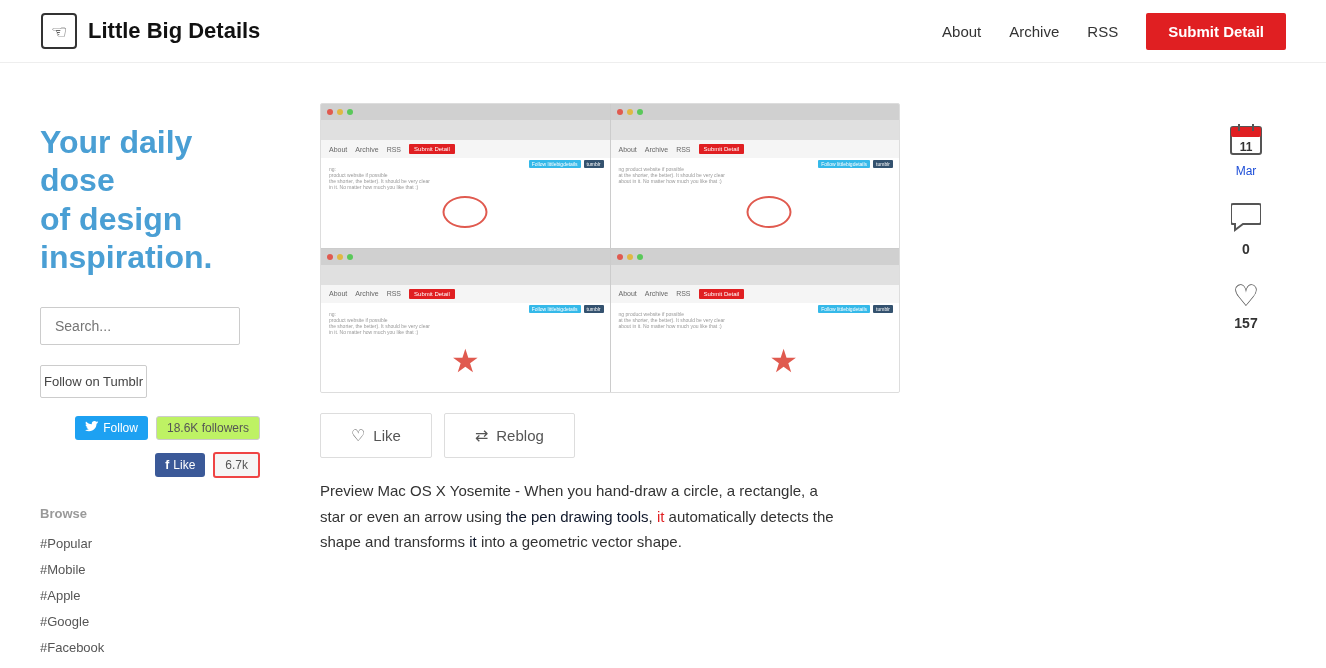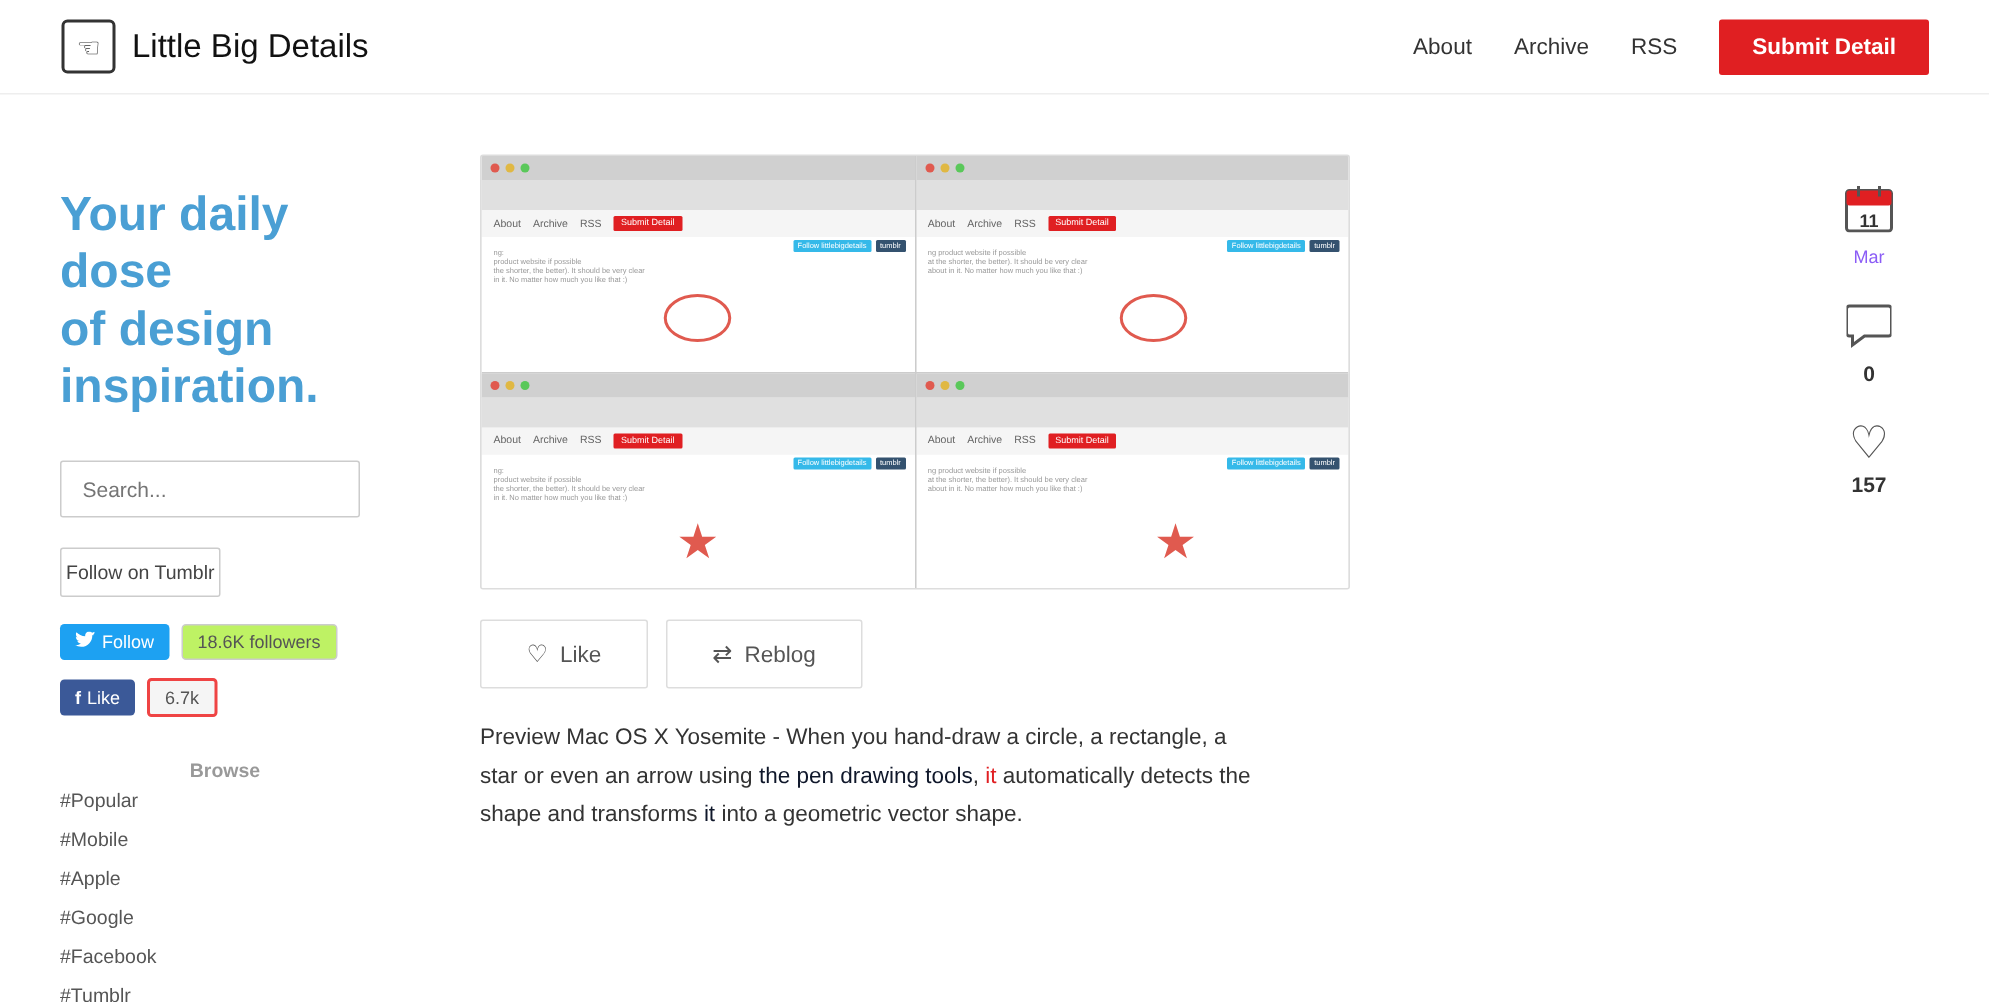--- a/index.html
+++ b/index.html
@@ -19,21 +19,21 @@
       gap: 10px;
       text-decoration: none;
       color: #222;
     }
     .logo-icon {
       width: 38px;
       height: 38px;
     }
     .logo-text {
       font-size: 22px;
-      font-weight: 400;
+      font-weight: 700;
       color: #111;
     }
     .nav {
       display: flex;
       align-items: center;
       gap: 28px;
     }
     .nav a {
       text-decoration: none;
       color: #333;
@@ -91,20 +91,21 @@
       color: #444;
       cursor: pointer;
       border-radius: 2px;
       margin-bottom: 18px;
     }
     .social-row {
       display: flex;
       align-items: center;
       gap: 8px;
       margin-bottom: 12px;
+      justify-content: flex-end;
     }
     .twitter-follow-btn {
       display: flex;
       align-items: center;
       gap: 4px;
       background: #1da1f2;
       color: #fff;
       border: none;
       padding: 5px 10px;
       font-size: 12px;
@@ -140,22 +141,22 @@
       color: #555;
       border-radius: 3px;
     }
     .browse-section {
       margin-top: 28px;
     }
     .browse-title {
       font-size: 13px;
       font-weight: 600;
       color: #999;
+      margin-bottom: 10px;
       text-transform: none;
-      text-align: center;
     }
     .browse-list {
       list-style: none;
     }
     .browse-list li a {
       text-decoration: none;
       color: #555;
       font-size: 13px;
       line-height: 2;
       display: block;
@@ -329,21 +330,21 @@
       line-height: 1;
       text-align: center;
     }
     .meta-label {
       font-size: 14px;
       font-weight: 600;
       color: #333;
     }
     .meta-sublabel {
       font-size: 12px;
-      color: #8b5cf6;
+      color: #1d4ed8;
     }
   </style>
 </head>
 <body>
 
 <header class="header">
   <a class="logo-area" href="#">
     <svg class="logo-icon" viewBox="0 0 38 38" xmlns="http://www.w3.org/2000/svg">
       <rect x="2" y="2" width="34" height="34" rx="3" fill="none" stroke="#333" stroke-width="2"></rect>
       <text x="19" y="26" text-anchor="middle" font-size="18" font-family="serif" fill="#333">☜</text>

